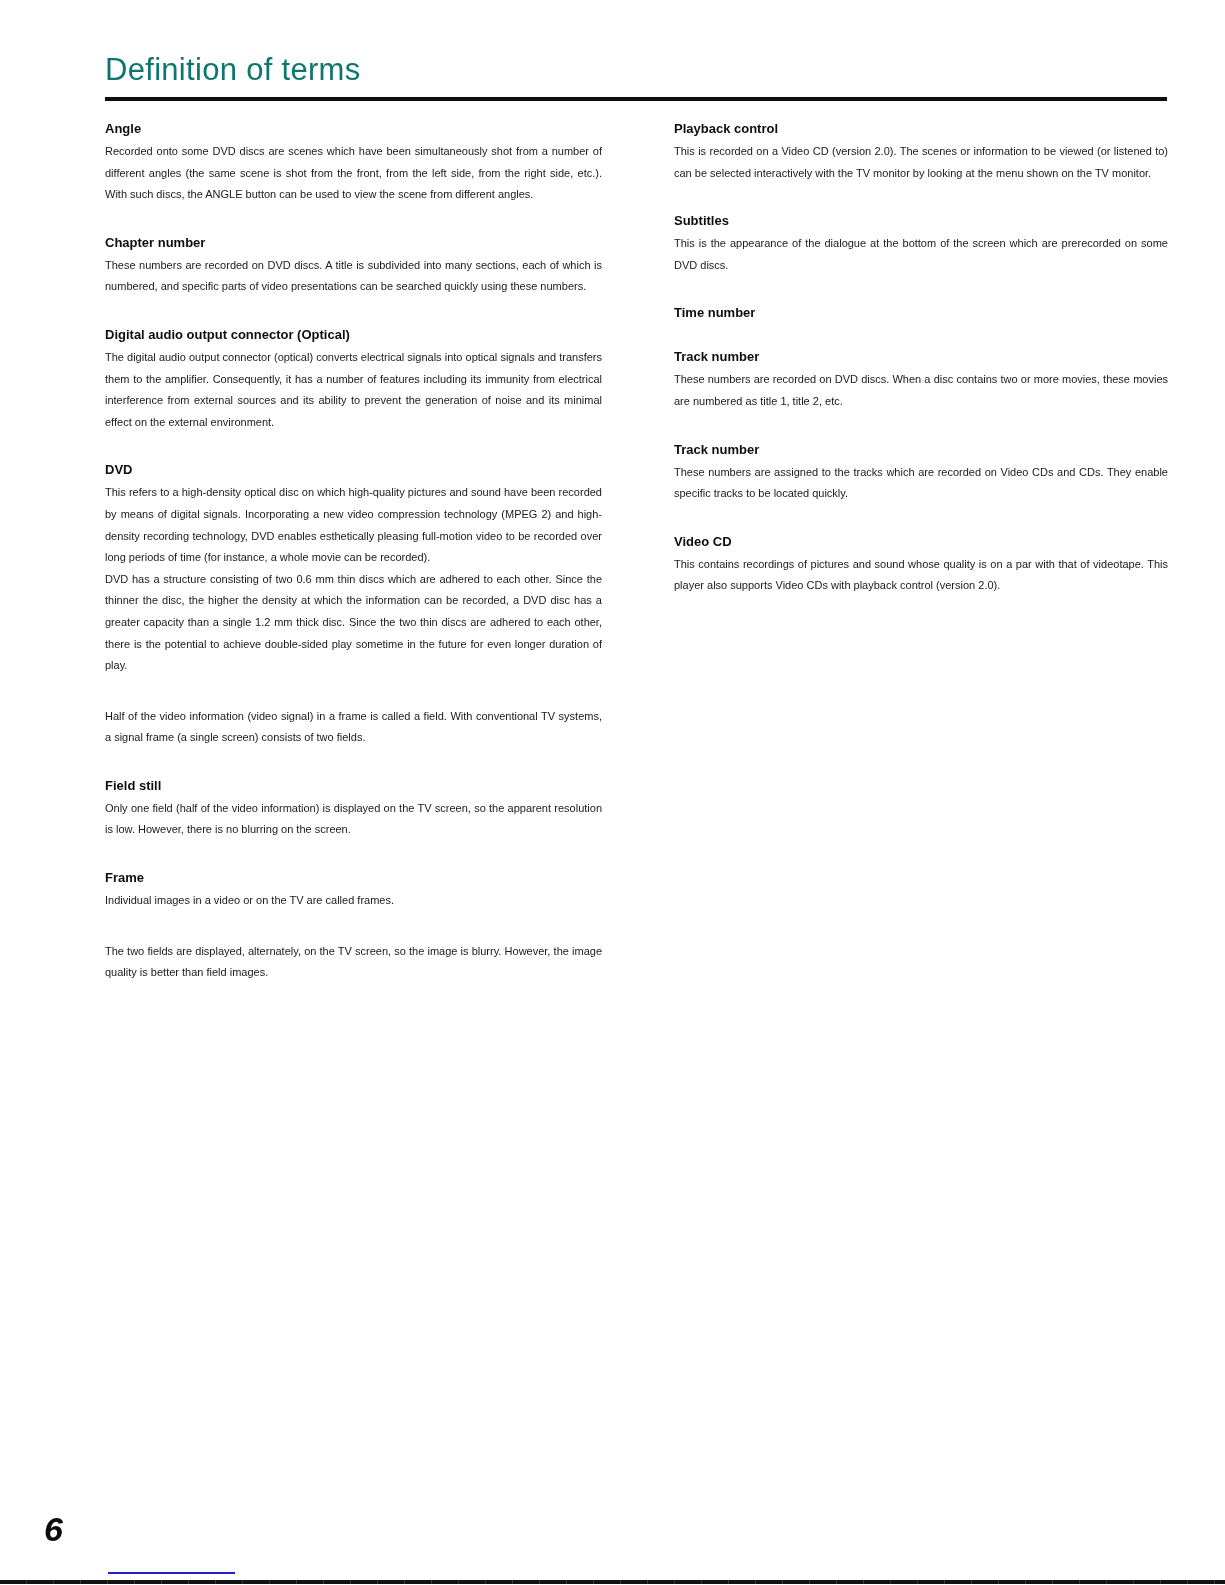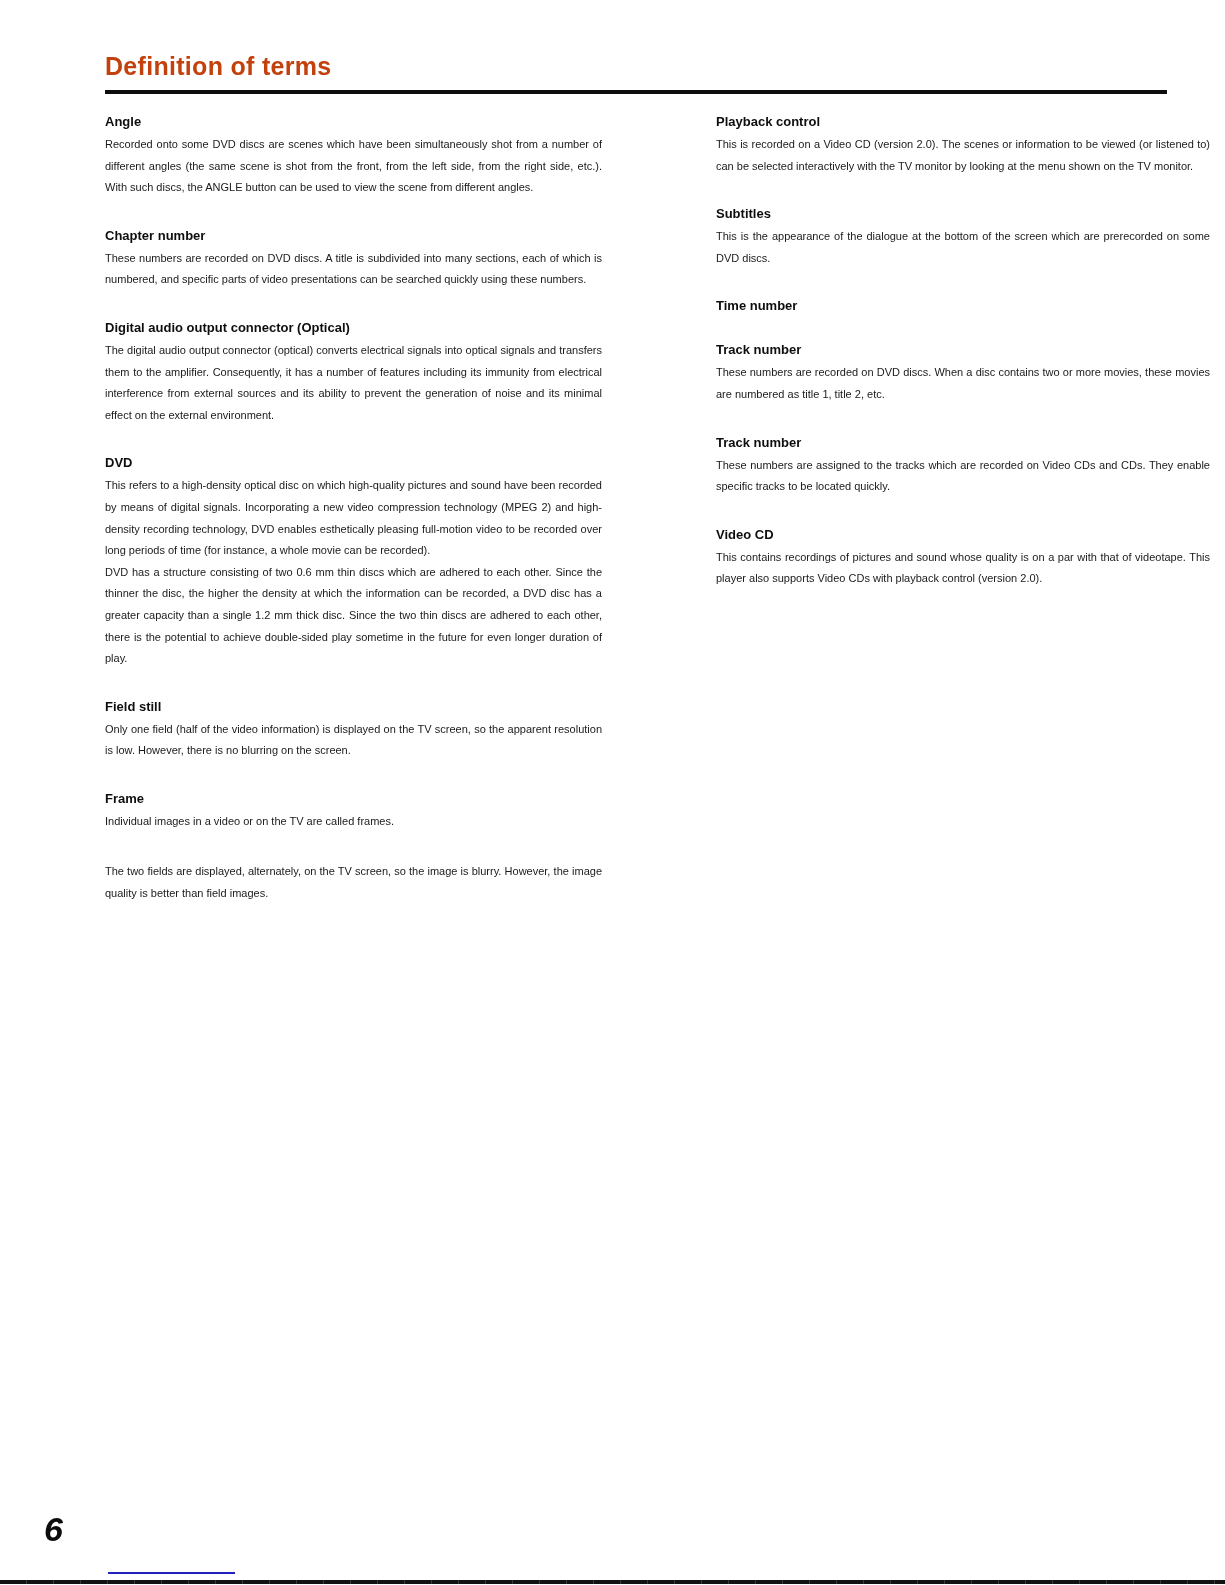--- a/index.html
+++ b/index.html
@@ -7,34 +7,34 @@
     position: relative;
     width: 1225px;
     height: 1585px;
     background: #ffffff;
     font-family: "Liberation Sans", sans-serif;
     color: #121212;
     overflow: hidden;
   }
   .content { padding: 52px 58px 0 105px; }
   .page-title {
-    font-size: 25px;
-    font-weight: 700;
+    font-size: 31px;
+    font-weight: 400;
     letter-spacing: 0.3px;
     margin: 0 0 9px 0;
-    color: #c2410c;
+    color: #0f766e;
   }
   .title-rule {
     height: 4px;
     background: #0d0d0d;
     width: 1062px;
   }
   .cols { display: flex; margin-top: 20px; }
   .col-left { width: 497px; flex: 0 0 auto; }
-  .col-right { width: 494px; flex: 0 0 auto; margin-left: 114px; }
+  .col-right { width: 494px; flex: 0 0 auto; margin-left: 72px; }
   .term { margin: 0 0 29px 0; }
   .term-h {
     font-size: 13px;
     font-weight: 700;
     margin: 0 0 5px 0;
     color: #0e0e0e;
   }
   .term-p {
     font-size: 11px;
     line-height: 21.6px;
@@ -96,20 +96,21 @@
           <p class="term-p">The digital audio output connector (optical) converts electrical signals into optical signals and transfers them to the amplifier. Consequently, it has a number of features including its immunity from electrical interference from external sources and its ability to prevent the generation of noise and its minimal effect on the external environment.</p>
         </section>
 
         <section class="term">
           <h2 class="term-h">DVD</h2>
           <p class="term-p">This refers to a high-density optical disc on which high-quality pictures and sound have been recorded by means of digital signals. Incorporating a new video compression technology (MPEG 2) and high-density recording technology, DVD enables esthetically pleasing full-motion video to be recorded over long periods of time (for instance, a whole movie can be recorded).</p>
           <p class="term-p">DVD has a structure consisting of two 0.6 mm thin discs which are adhered to each other. Since the thinner the disc, the higher the density at which the information can be recorded, a DVD disc has a greater capacity than a single 1.2 mm thick disc. Since the two thin discs are adhered to each other, there is the potential to achieve double-sided play sometime in the future for even longer duration of play.</p>
         </section>
 
         <section class="term">
+          <p class="term-p">Half of the video information (video signal) in a frame is called a field. With conventional TV systems, a signal frame (a single screen) consists of two fields.</p>
         </section>
 
         <section class="term">
           <h2 class="term-h">Field still</h2>
           <p class="term-p">Only one field (half of the video information) is displayed on the TV screen, so the apparent resolution is low. However, there is no blurring on the screen.</p>
         </section>
 
         <section class="term">
           <h2 class="term-h">Frame</h2>
           <p class="term-p">Individual images in a video or on the TV are called frames.</p>

